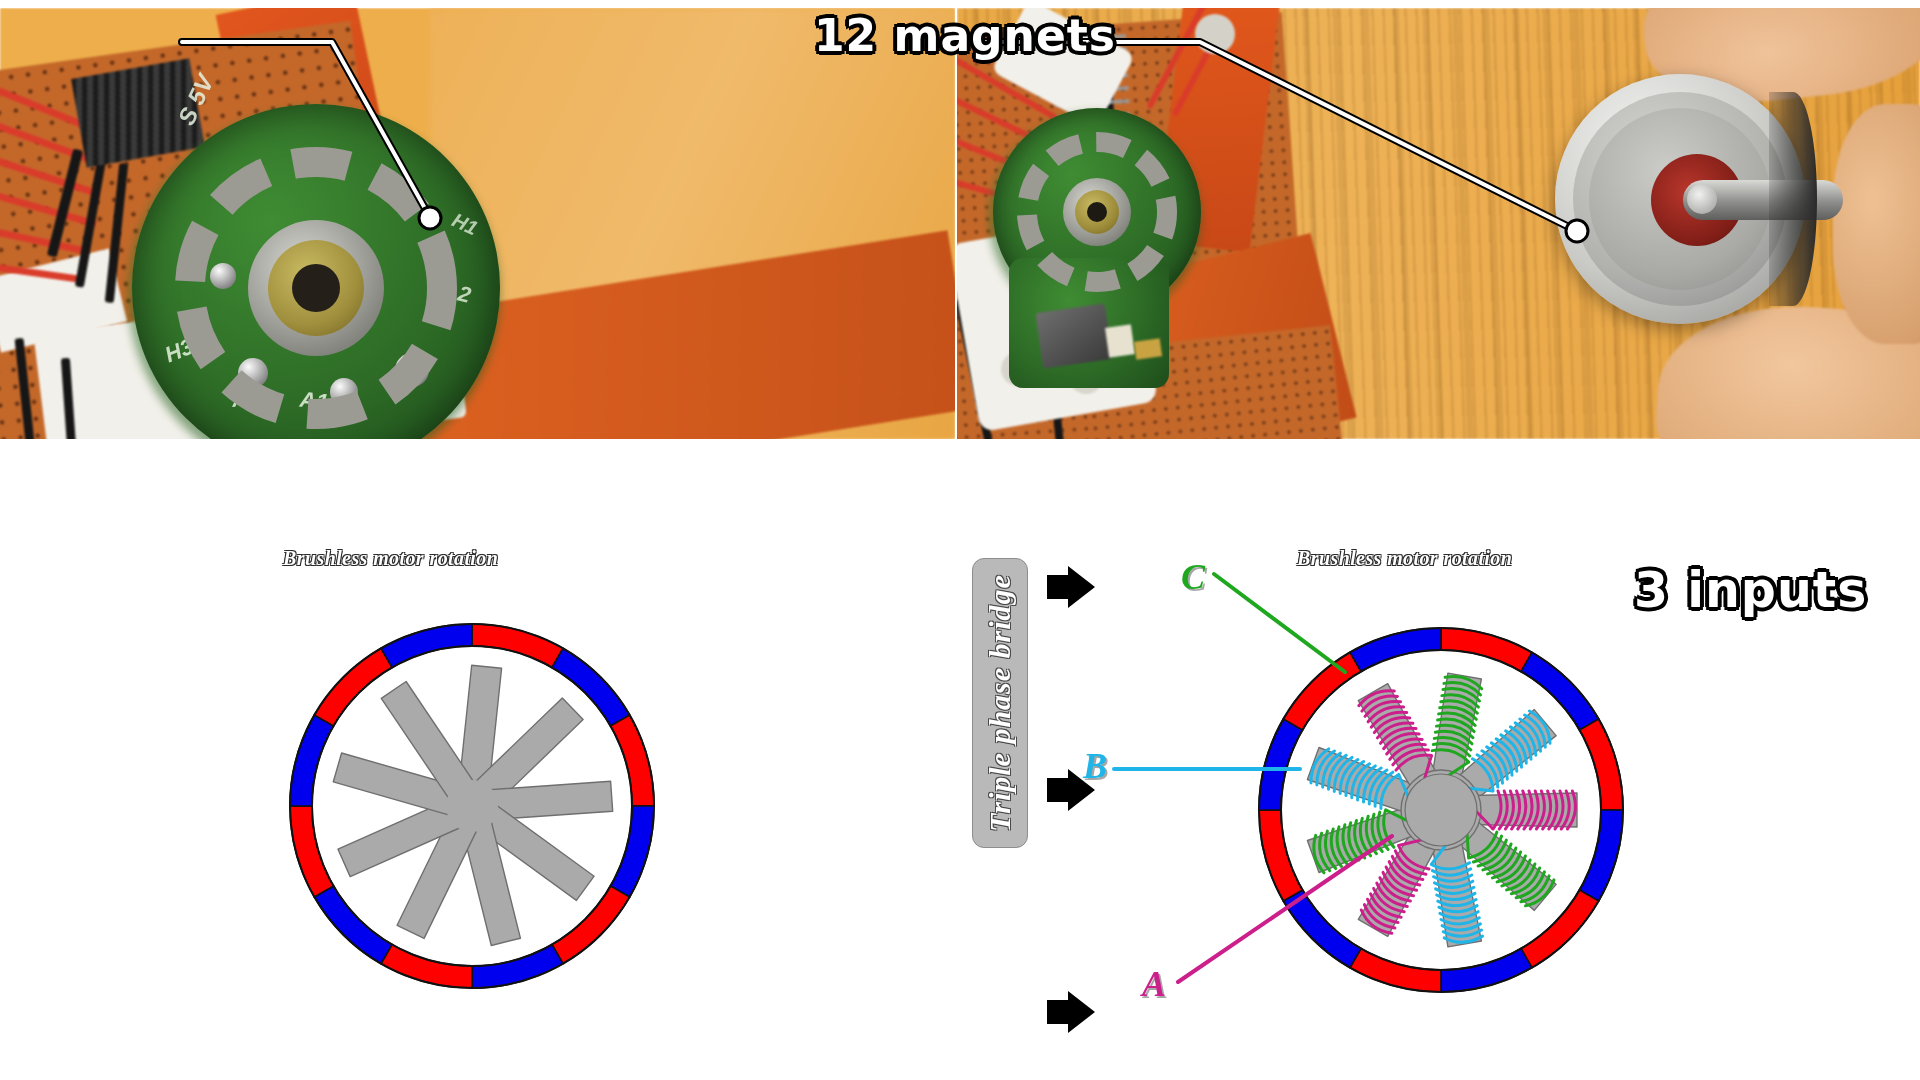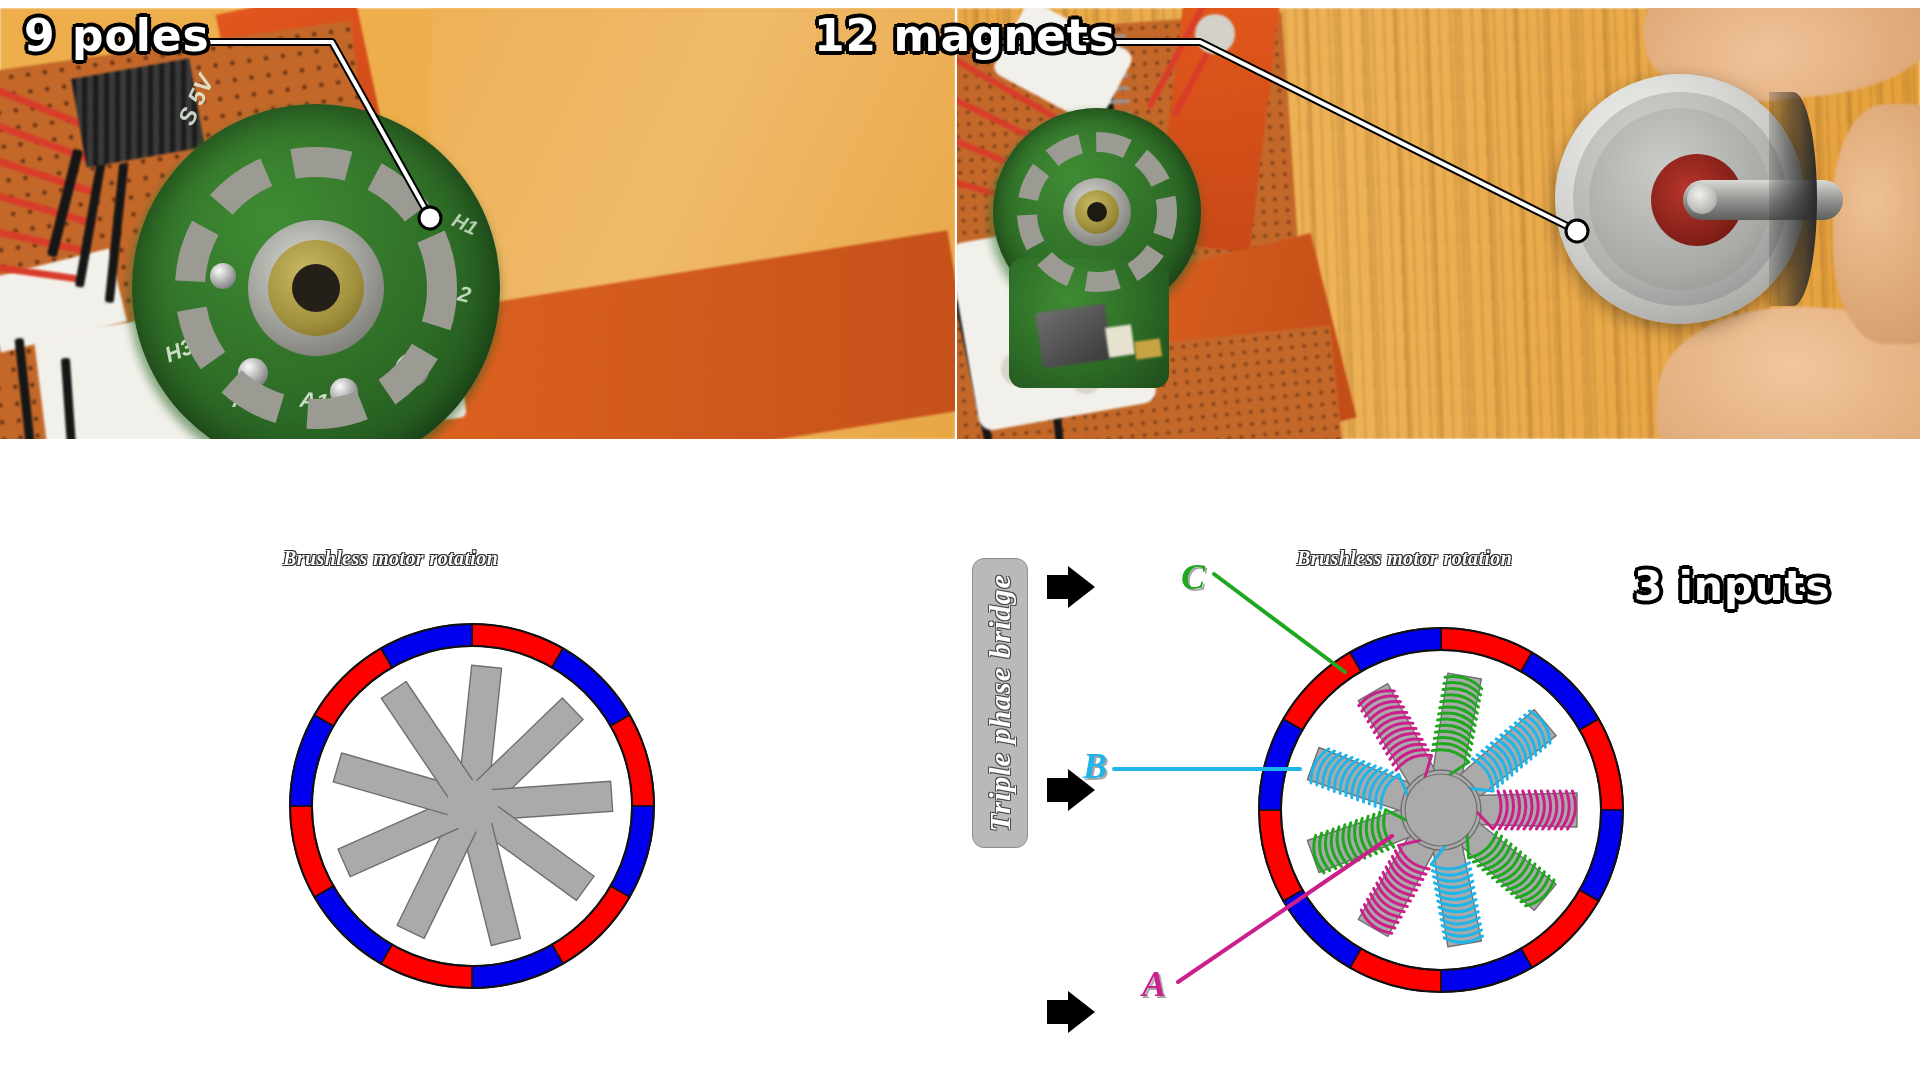--- a/index.html
+++ b/index.html
@@ -256,25 +256,24 @@
 
     <polyline points="182,42 332,42 427,212" fill="none" stroke="#000" stroke-width="8" stroke-linejoin="round" stroke-linecap="round"></polyline>
     <polyline points="182,42 332,42 427,212" fill="none" stroke="#fff" stroke-width="4" stroke-linejoin="round" stroke-linecap="round"></polyline>
     <circle cx="430" cy="218" r="11" fill="#fff" stroke="#000" stroke-width="3"></circle>
 
     <polyline points="967,42 1200,42 1573,229" fill="none" stroke="#000" stroke-width="8" stroke-linejoin="round" stroke-linecap="round"></polyline>
     <polyline points="967,42 1200,42 1573,229" fill="none" stroke="#fff" stroke-width="4" stroke-linejoin="round" stroke-linecap="round"></polyline>
     <circle cx="1577" cy="231" r="11" fill="#fff" stroke="#000" stroke-width="3"></circle>
   </svg>
 
-  <div class="callout" style="left:24px;top:10px;font-size:44px;">9 poles</div>
 
   <div class="callout" style="left:795px;top:10px;font-size:44px;margin-left:19px;">12 magnets</div>
 
-  <div class="callout" style="left:1634px;top:562px;font-size:41px;">3 inputs</div>
+  <div class="callout" style="left:1634px;top:562px;font-size:49px;">3 inputs</div>
 
   <div class="caption" style="left:283px;top:547px;">Brushless motor rotation</div>
 
   <svg id="diag-left" style="position:absolute;left:0;top:0;" width="960" height="1080">
       <g>
         <circle cx="472" cy="806" r="160" fill="#ffffff"></circle>
         <path d="M 472 624 A 182 182 0 0 1 563 648.3833765112322 L 552 667.4359353944899 A 160 160 0 0 0 472 646 Z" fill="#ff0000" stroke="#111111" stroke-width="1.6"></path>
         <path d="M 563 648.3833765112322 A 182 182 0 0 1 629.6166234887678 715 L 610.5640646055102 726 A 160 160 0 0 0 552 667.4359353944899 Z" fill="#0000ee" stroke="#111111" stroke-width="1.6"></path>
         <path d="M 629.6166234887678 715 A 182 182 0 0 1 654 806 L 632 806 A 160 160 0 0 0 610.5640646055102 726 Z" fill="#ff0000" stroke="#111111" stroke-width="1.6"></path>
         <path d="M 654 806 A 182 182 0 0 1 629.6166234887678 897 L 610.5640646055102 886 A 160 160 0 0 0 632 806 Z" fill="#0000ee" stroke="#111111" stroke-width="1.6"></path>

